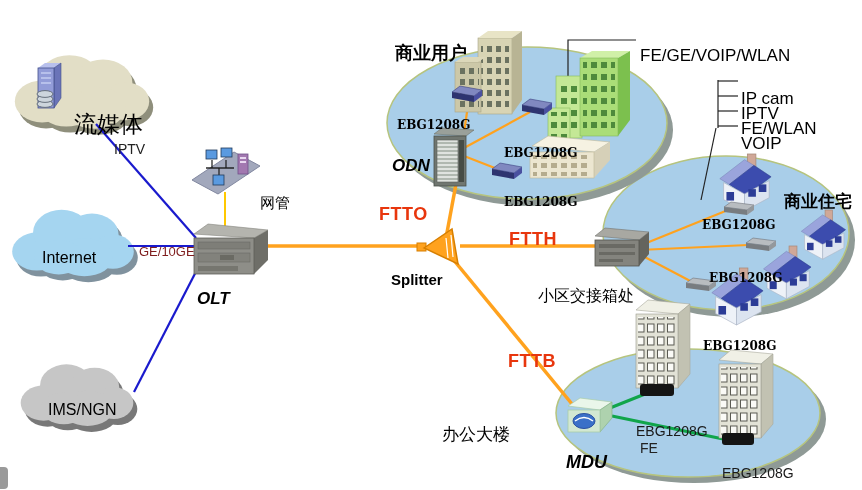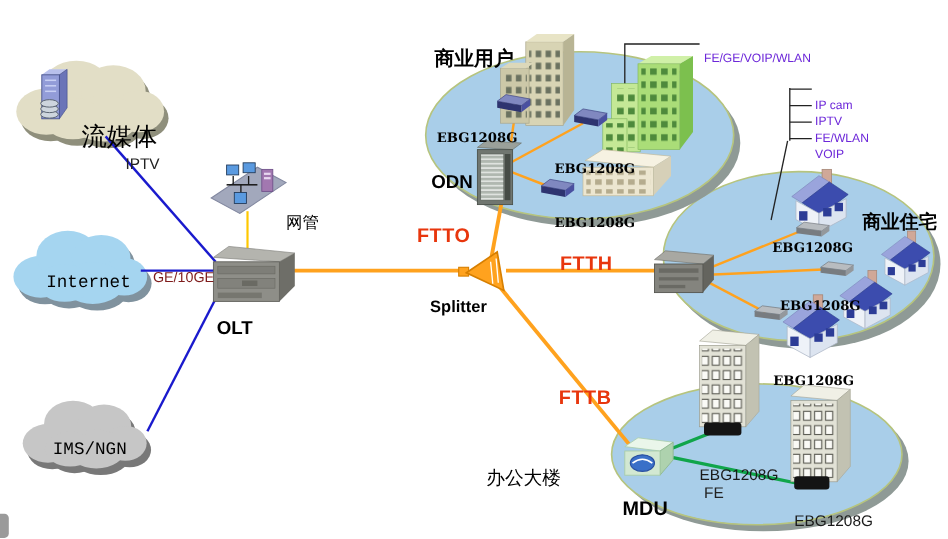--- a/index.html
+++ b/index.html
@@ -1,26 +1,26 @@
 <!DOCTYPE html>
 <html><head>
 <meta charset="utf-8">
 <style>
   html,body{margin:0;padding:0;background:#fff;}
   .stage{position:relative;width:862px;height:490px;background:#fff;overflow:hidden;
          font-family:"Liberation Sans",sans-serif;}
   .stage svg{position:absolute;left:0;top:0;}
   .lbl{position:absolute;white-space:nowrap;color:#000;line-height:1.1;margin-top:16px;}
   .mode{color:#e8360d;font-weight:bold;font-size:18px;letter-spacing:.5px;}
-  .node{font-weight:bold;font-size:17px;}
+  .node{font-weight:bold;font-size:17px;font-style:italic;}
   .zone{font-weight:bold;font-size:17px;}
   .ebg-serif{font-family:"DejaVu Serif",serif;font-weight:bold;font-size:12px;}
   .ebg-sans{font-size:14px;color:#1a1a1a;}
-  .callout{font-size:11px;color:#6d28d9;}
-  .mono{font-family:Liberation Mono, monospace;font-size:16px;font-weight:500;}
+  .callout{font-size:17px;color:#000000;}
+  .mono{font-family:Liberation Sans, sans-serif;font-size:16px;font-weight:500;}
   .edge-tab{position:absolute;left:0;top:467px;width:8px;height:22px;background:#9a9a9a;
             border-radius:0 4px 4px 0;}
 </style>
 </head>
 <body>
 
 <div class="stage">
 
 <svg width="862" height="490" viewBox="0 0 862 490">
   <defs>
@@ -254,20 +254,21 @@
 <div class="lbl mono" style="left:48px;top:385px">IMS/NGN</div>
 
 <div class="lbl" style="left:114px;top:126px;font-size:14px;color:#222">IPTV</div>
 <div class="lbl" style="left:139px;top:229px;font-size:13px;color:#7f1d1d">GE/10GE</div>
 <div class="lbl" style="left:640px;top:425px;font-size:14px;color:#222">FE</div>
 
 <div class="lbl" style="left:260px;top:179px;font-size:15px">网管</div>
 <div class="lbl node" style="left:197px;top:274px">OLT</div>
 <div class="lbl" style="left:391px;top:256px;font-size:15px;font-weight:bold">Splitter</div>
 <div class="lbl node" style="left:392px;top:141px">ODN</div>
+<div class="lbl" style="left:538px;top:271px;font-size:16px">小区交接箱处</div>
 <div class="lbl node" style="left:566px;top:437px;font-size:18px">MDU</div>
 
 <div class="lbl mode" style="left:379px;top:189px">FTTO</div>
 <div class="lbl mode" style="left:509px;top:214px">FTTH</div>
 <div class="lbl mode" style="left:508px;top:336px">FTTB</div>
 
 <div class="lbl zone" style="left:395px;top:28px;font-size:18px">商业用户</div>
 <div class="lbl zone" style="left:784px;top:177px">商业住宅</div>
 <div class="lbl" style="left:442px;top:410px;font-size:17px">办公大楼</div>
 

